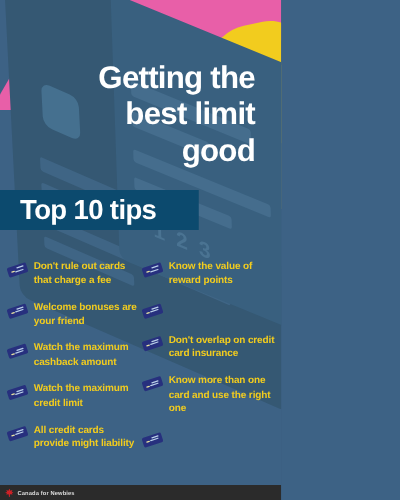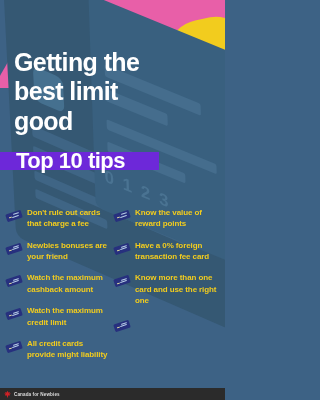--- a/index.html
+++ b/index.html
@@ -100,29 +100,30 @@
   .headline {
     position:absolute;
     top:48px; left:14px;
     width:190px;
     color:#ffffff;
     font-size:25px;
     font-weight:bold;
     line-height:1.17;
     letter-spacing:-0.6px;
     z-index:6;
+    text-align:right;
   }
   .headline div { white-space:nowrap; }
 
   
   .banner {
     position:absolute;
     top:152px; left:0;
-    width:159px; height:18px;
-    background:#6d28d9;
+    width:159px; height:32px;
+    background:#0c4a6e;
     z-index:7;
     display:flex; align-items:center;
   }
   .banner-text {
     color:#ffffff;
     font-size:22px;
     font-weight:bold;
     letter-spacing:-0.5px;
     padding-left:16px;
     white-space:nowrap;
@@ -260,21 +261,21 @@
         </span>
         <span class="tip-text">Don't rule out cards that charge a fee</span>
       </div>
       <div class="tip">
         <span class="card-bullet">
           <span class="body"></span>
             <span class="l1"></span>
             <span class="l2"></span>
             <span class="l3"></span>
         </span>
-        <span class="tip-text">Newbies bonuses are your friend</span>
+        <span class="tip-text">Welcome bonuses are your friend</span>
       </div>
       <div class="tip">
         <span class="card-bullet">
           <span class="body"></span>
             <span class="l1"></span>
             <span class="l2"></span>
             <span class="l3"></span>
         </span>
         <span class="tip-text">Watch the maximum cashback amount</span>
       </div>
@@ -308,21 +309,29 @@
         </span>
         <span class="tip-text">Know the value of reward points</span>
       </div>
       <div class="tip">
         <span class="card-bullet">
           <span class="body"></span>
             <span class="l1"></span>
             <span class="l2"></span>
             <span class="l3"></span>
         </span>
-        <span class="tip-text">Have a 0% foreign transaction fee card</span>
+      </div>
+      <div class="tip">
+        <span class="card-bullet">
+          <span class="body"></span>
+            <span class="l1"></span>
+            <span class="l2"></span>
+            <span class="l3"></span>
+        </span>
+        <span class="tip-text">Don't overlap on credit card insurance</span>
       </div>
       <div class="tip">
         <span class="card-bullet">
           <span class="body"></span>
             <span class="l1"></span>
             <span class="l2"></span>
             <span class="l3"></span>
         </span>
         <span class="tip-text">Know more than one card and use the right one</span>
       </div>

